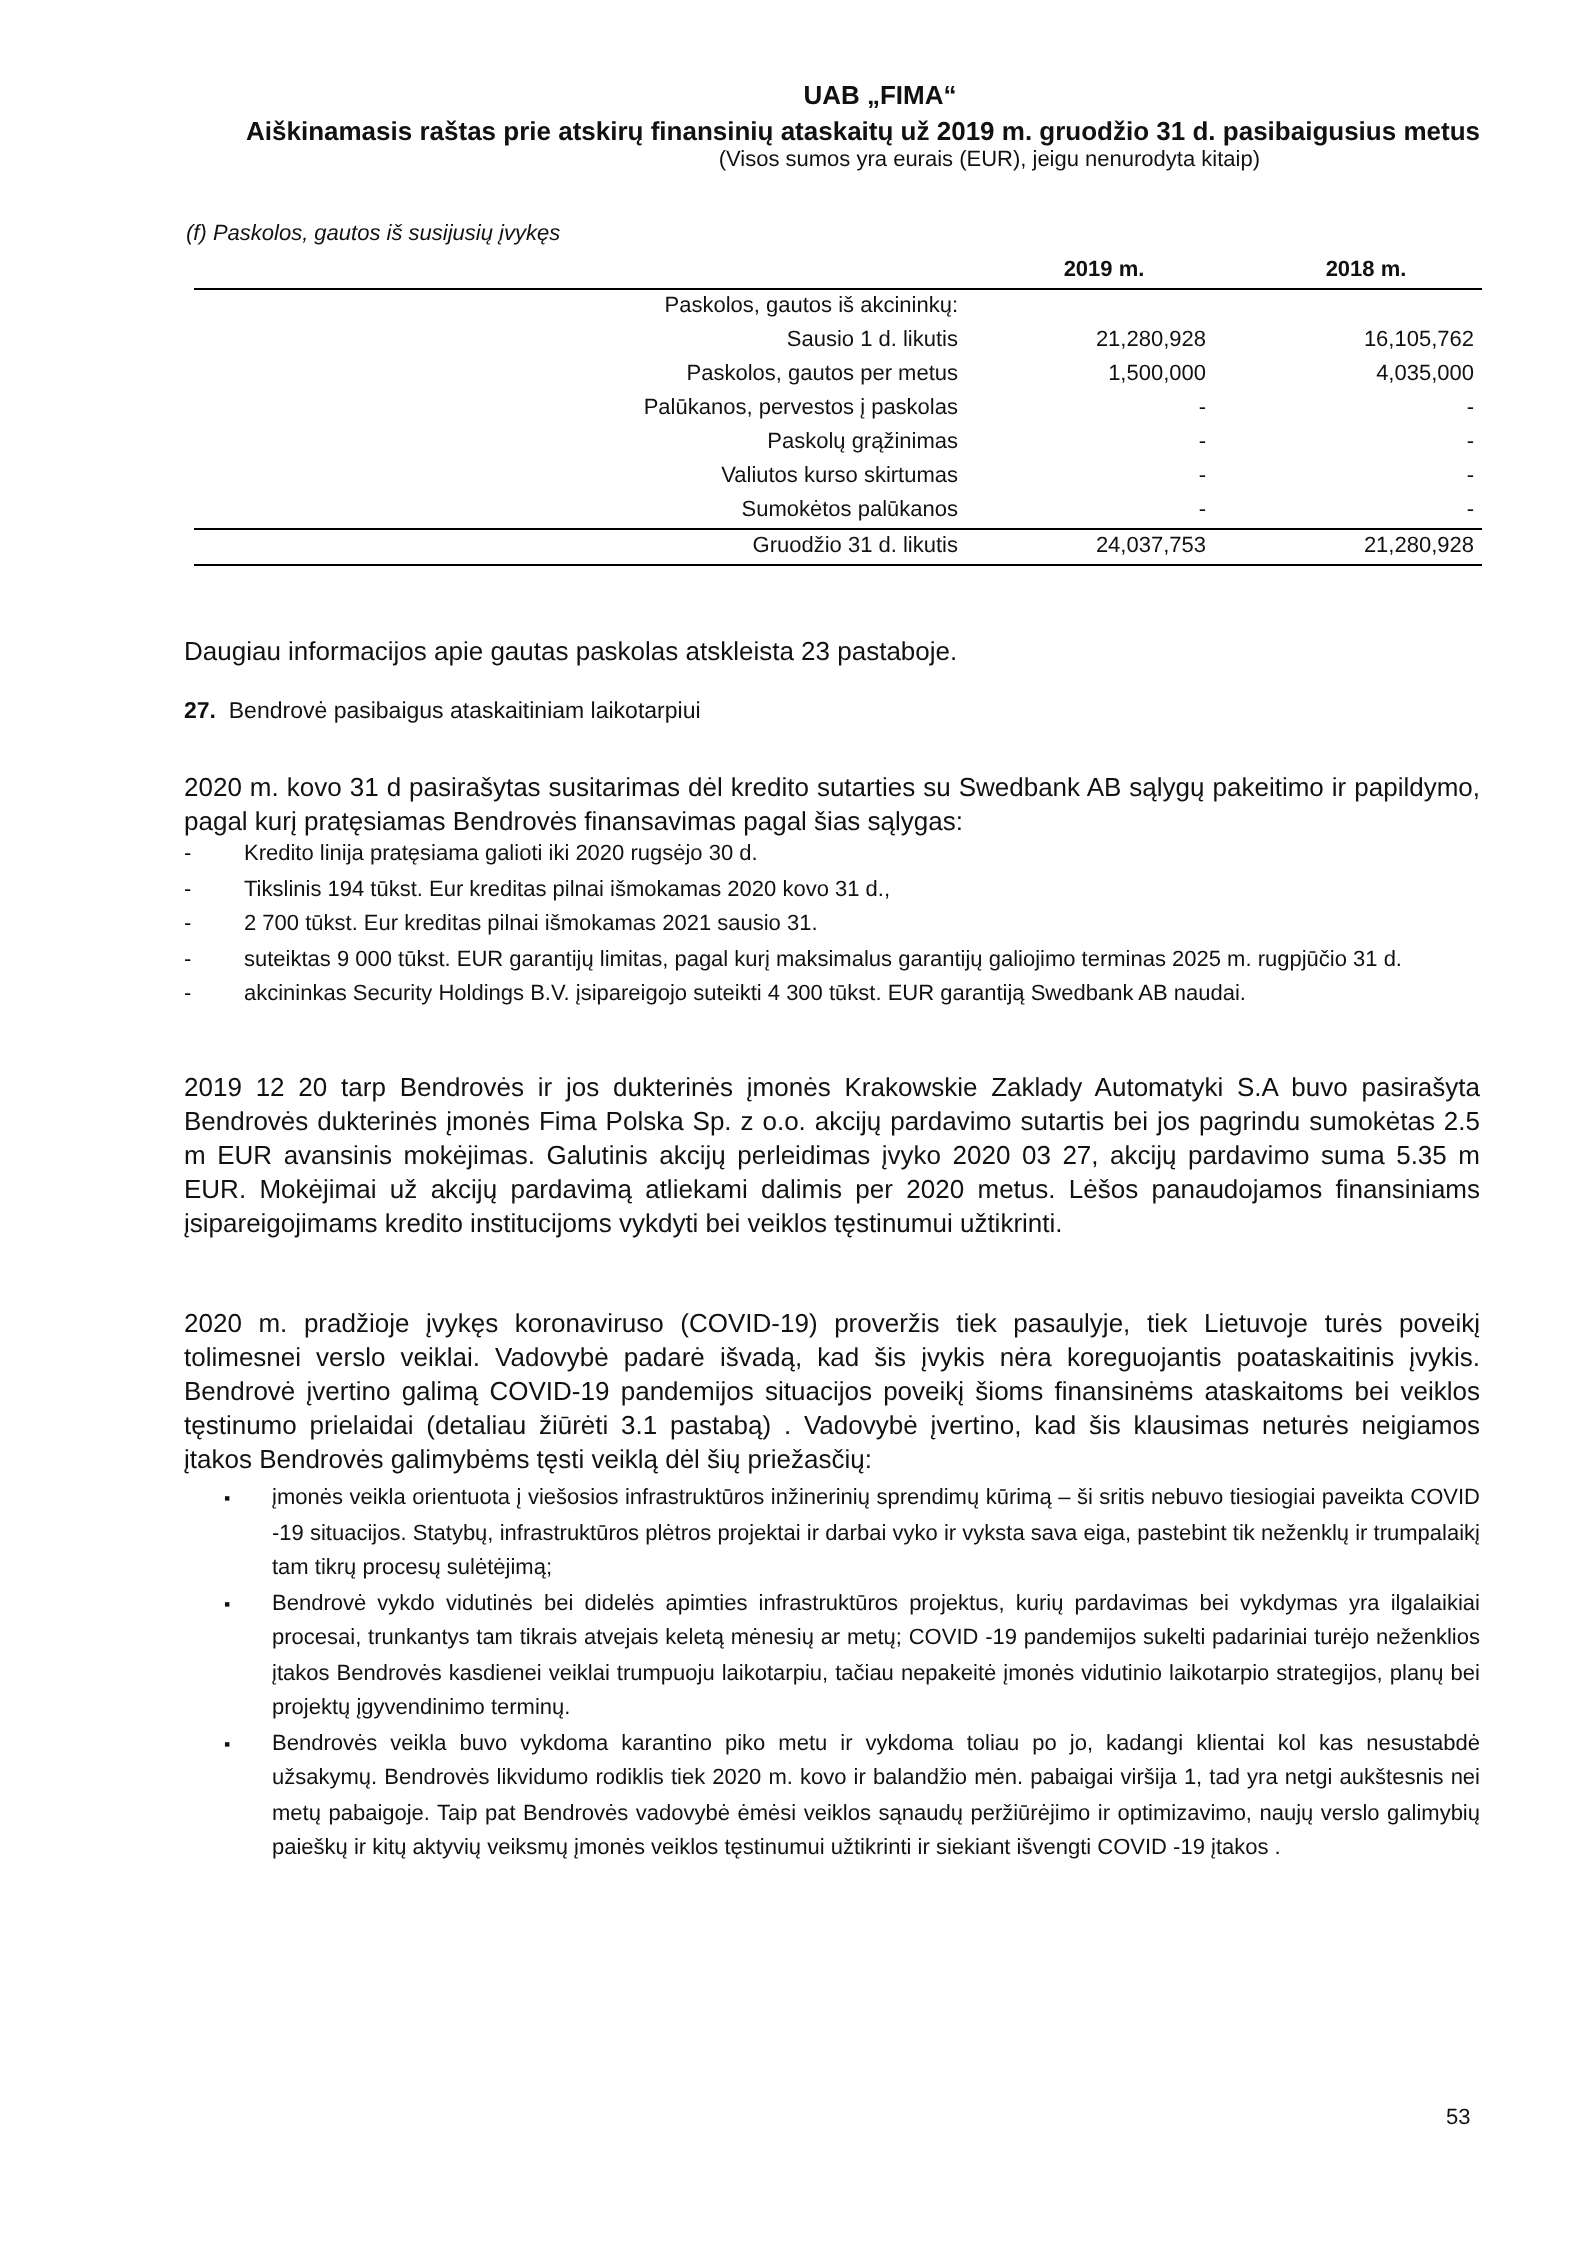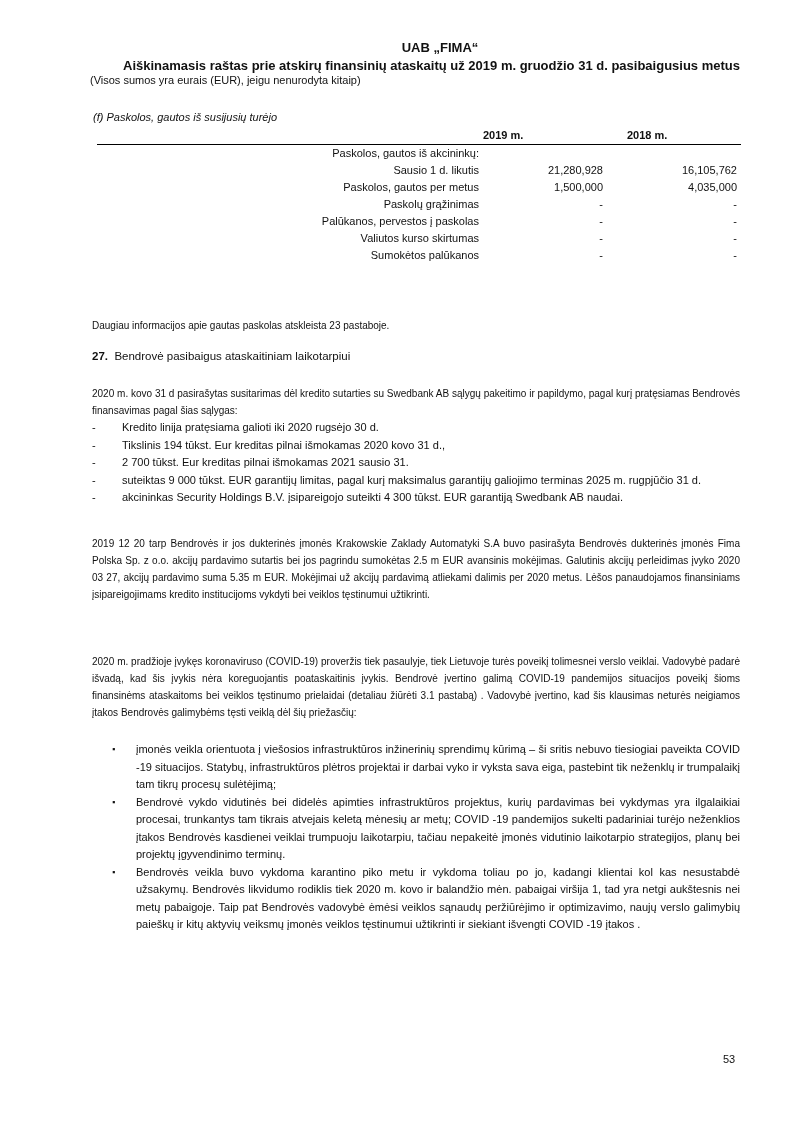--- a/index.html
+++ b/index.html
@@ -2,30 +2,30 @@
 <html><head>
   <meta charset="utf-8">
   <style>
     html, body { margin: 0; padding: 0; background: #ffffff; }
     body { width: 794px; height: 1123px; position: relative; overflow: hidden;
            font-family: "Liberation Sans", "DejaVu Sans", sans-serif; color: #111; }
     .page { position: absolute; left: 0; top: 0; width: 794px; height: 929px; }
     .hdr { position: absolute; left: 90px; width: 650px; text-align: center; }
     .hdr-company { top: 40px; font-size: 13px; font-weight: bold; left: 300px; width: 280px; text-align:center; }
     .hdr-title { top: 58px; font-size: 13px; font-weight: bold; text-align: right; width: 650px; }
-    .hdr-sub { top: 74px; font-size: 11px; text-align: left; width: 540px; left: 90px; }
+    .hdr-sub { top: 74px; font-size: 11px; text-align: right; width: 540px; left: 90px; }
     .sec-f { position: absolute; left: 93px; top: 111px; font-size: 11px; font-style: italic; }
     table.loans { position: absolute; left: 97px; top: 127px; width: 644px; border-collapse: collapse; font-size: 11px; }
     table.loans td, table.loans th { padding: 0 0 0 4px; height: 17px; line-height: 17px; text-align: right; }
-    table.loans th { font-weight: bold; text-align: left; border-bottom: 1px solid #000; padding-right: 2px; }
+    table.loans th { font-weight: bold; text-align: center; border-bottom: 1px solid #000; padding-right: 2px; }
     table.loans td.num { padding-right: 4px; }
     table.loans td.c19 { width: 120px; padding-right: 20px; }
     table.loans td.c18 { width: 110px; }
     table.loans tr.total td { border-top: 1px solid #000; border-bottom: 1px solid #000; }
-    .para { position: absolute; left: 92px; width: 648px; font-size: 10px; line-height: 17px; text-align: justify; }
+    .para { position: absolute; left: 92px; width: 648px; font-size: 13px; line-height: 17px; text-align: justify; }
     .sec27 { position: absolute; left: 92px; top: 350px; font-size: 11.5px; }
     .sec27 b { font-weight: bold; }
     .dash-list { position: absolute; left: 92px; width: 648px; font-size: 11px; line-height: 17.5px; }
     .dash-item { display: flex; }
     .dash { width: 30px; flex: none; }
     .dash-text { flex: 1; }
     .bullet-list { position: absolute; left: 112px; width: 628px; font-size: 11px; line-height: 17.5px; }
     .bullet-item { display: flex; text-align: justify; }
     .bullet { width: 24px; flex: none; font-size: 9px; }
     .bullet-text { flex: 1; }
@@ -33,21 +33,21 @@
   </style>
 </head>
 <body>
 
 <div class="page">
 
   <div class="hdr hdr-company">UAB „FIMA“</div>
   <div class="hdr hdr-title">Aiškinamasis raštas prie atskirų finansinių ataskaitų už 2019 m. gruodžio 31 d. pasibaigusius metus</div>
   <div class="hdr hdr-sub">(Visos sumos yra eurais (EUR), jeigu nenurodyta kitaip)</div>
 
-  <div class="sec-f">(f) Paskolos, gautos iš susijusių turėjo</div>
+  <div class="sec-f">(f) Paskolos, gautos iš susijusių įvykęs</div>
 
   <table class="loans">
     <tbody>
         <tr>
       <th style="text-align:left"></th>
       <th>2019 m.</th>
       <th>2018 m.</th>
     </tr>
     <tr>
       <td>Paskolos, gautos iš akcininkų:</td>
@@ -58,38 +58,43 @@
       <td>Sausio 1 d. likutis</td>
       <td class="num c19">21,280,928</td>
       <td class="num c18">16,105,762</td>
     </tr>
     <tr>
       <td>Paskolos, gautos per metus</td>
       <td class="num c19">1,500,000</td>
       <td class="num c18">4,035,000</td>
     </tr>
     <tr>
-      <td>Paskolų grąžinimas</td>
+      <td>Palūkanos, pervestos į paskolas</td>
       <td class="num c19">-</td>
       <td class="num c18">-</td>
     </tr>
     <tr>
-      <td>Palūkanos, pervestos į paskolas</td>
+      <td>Paskolų grąžinimas</td>
       <td class="num c19">-</td>
       <td class="num c18">-</td>
     </tr>
     <tr>
       <td>Valiutos kurso skirtumas</td>
       <td class="num c19">-</td>
       <td class="num c18">-</td>
     </tr>
     <tr>
       <td>Sumokėtos palūkanos</td>
       <td class="num c19">-</td>
       <td class="num c18">-</td>
+    </tr>
+    <tr class="total">
+      <td>Gruodžio 31 d. likutis</td>
+      <td class="num c19">24,037,753</td>
+      <td class="num c18">21,280,928</td>
     </tr>
   </tbody>
     </table>
 
   <div class="para" style="top:317px">Daugiau informacijos apie gautas paskolas atskleista 23 pastaboje.</div>
 
   <div class="sec27">
     <b>27.</b>&nbsp;
     <span>Bendrovė pasibaigus ataskaitiniam laikotarpiui</span>
   </div>

